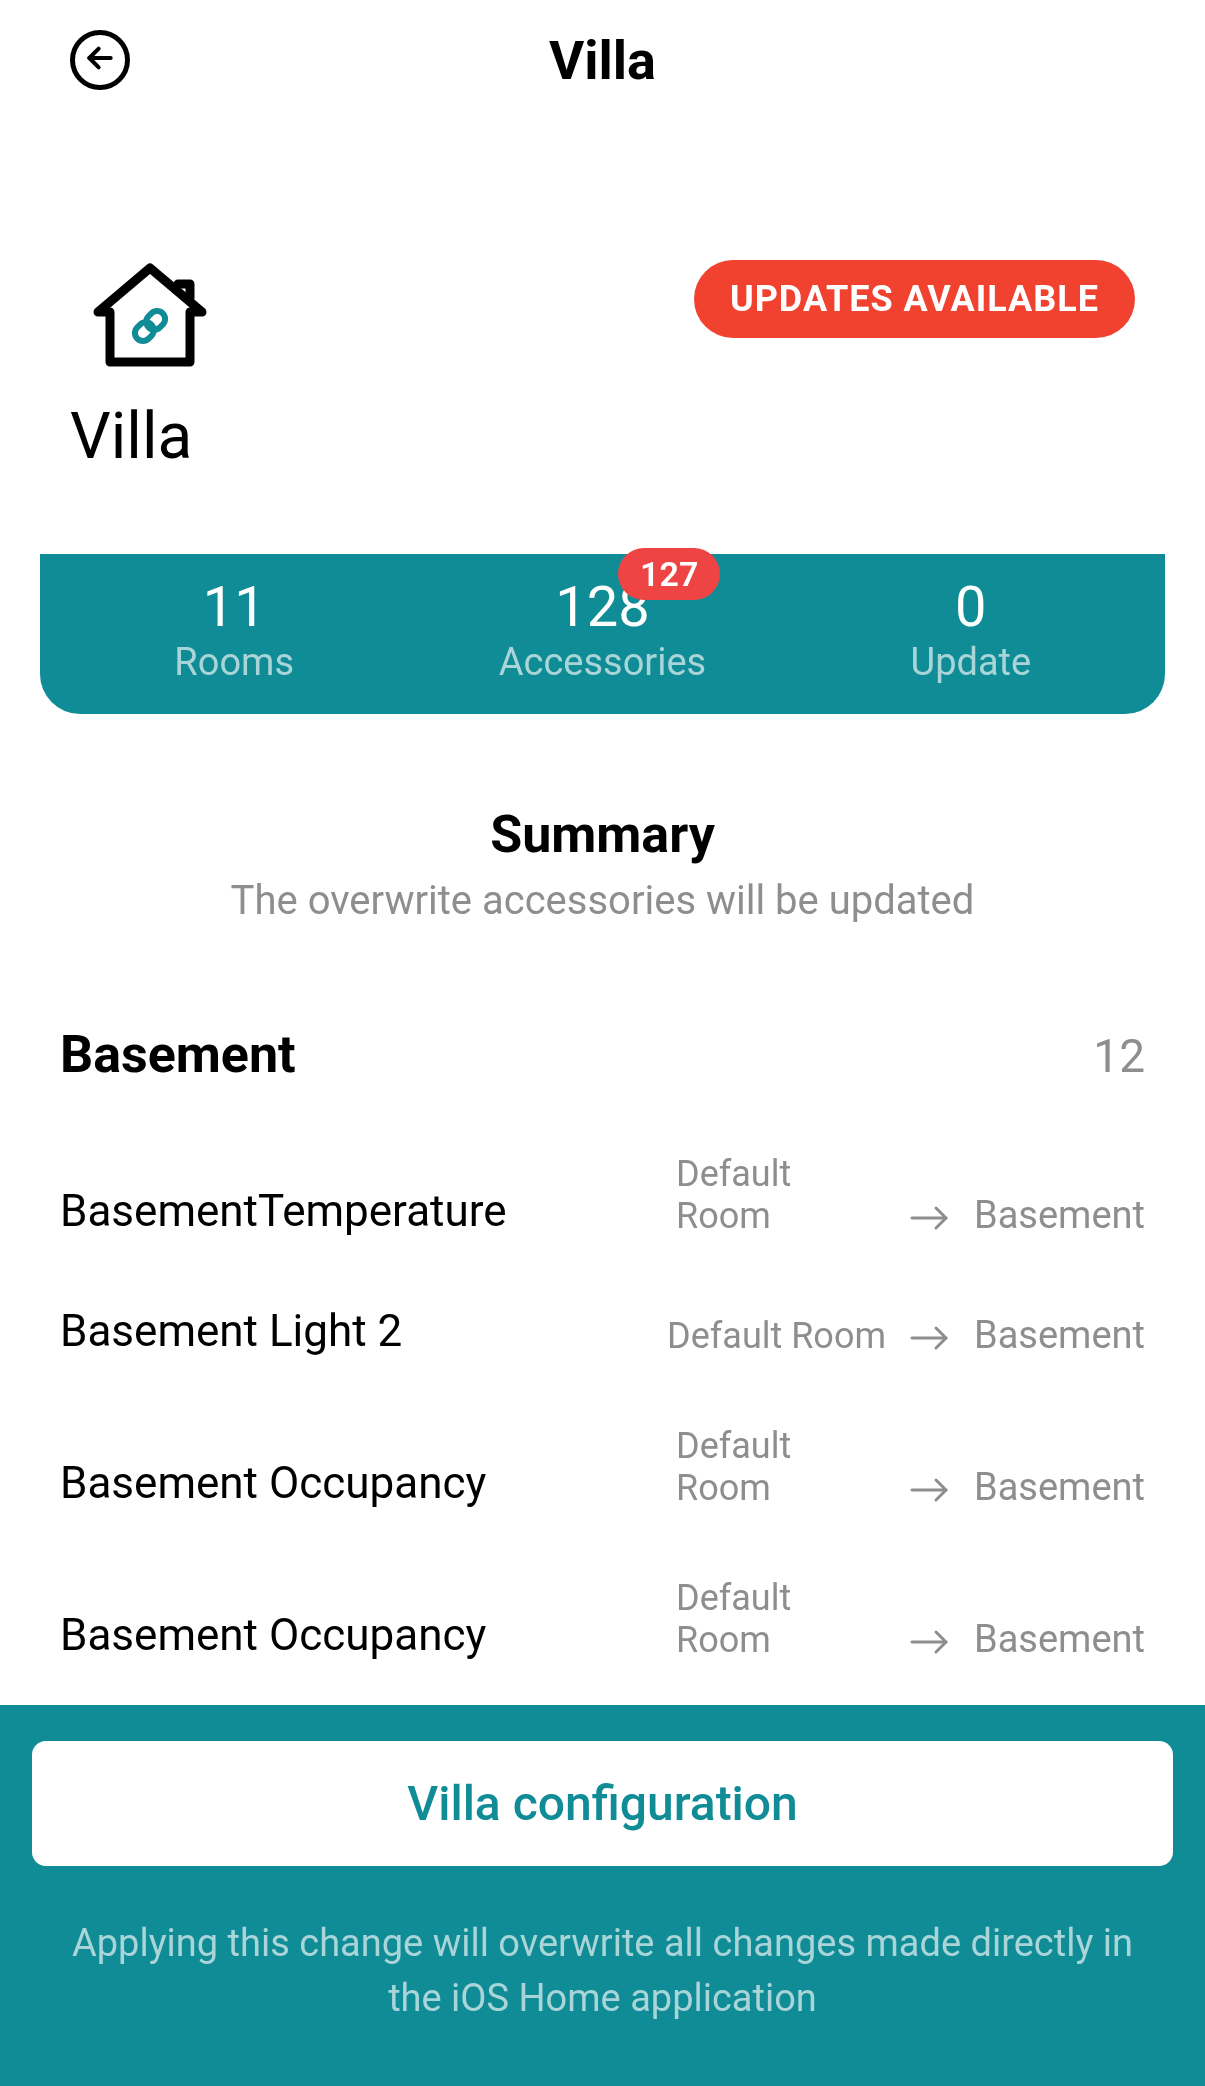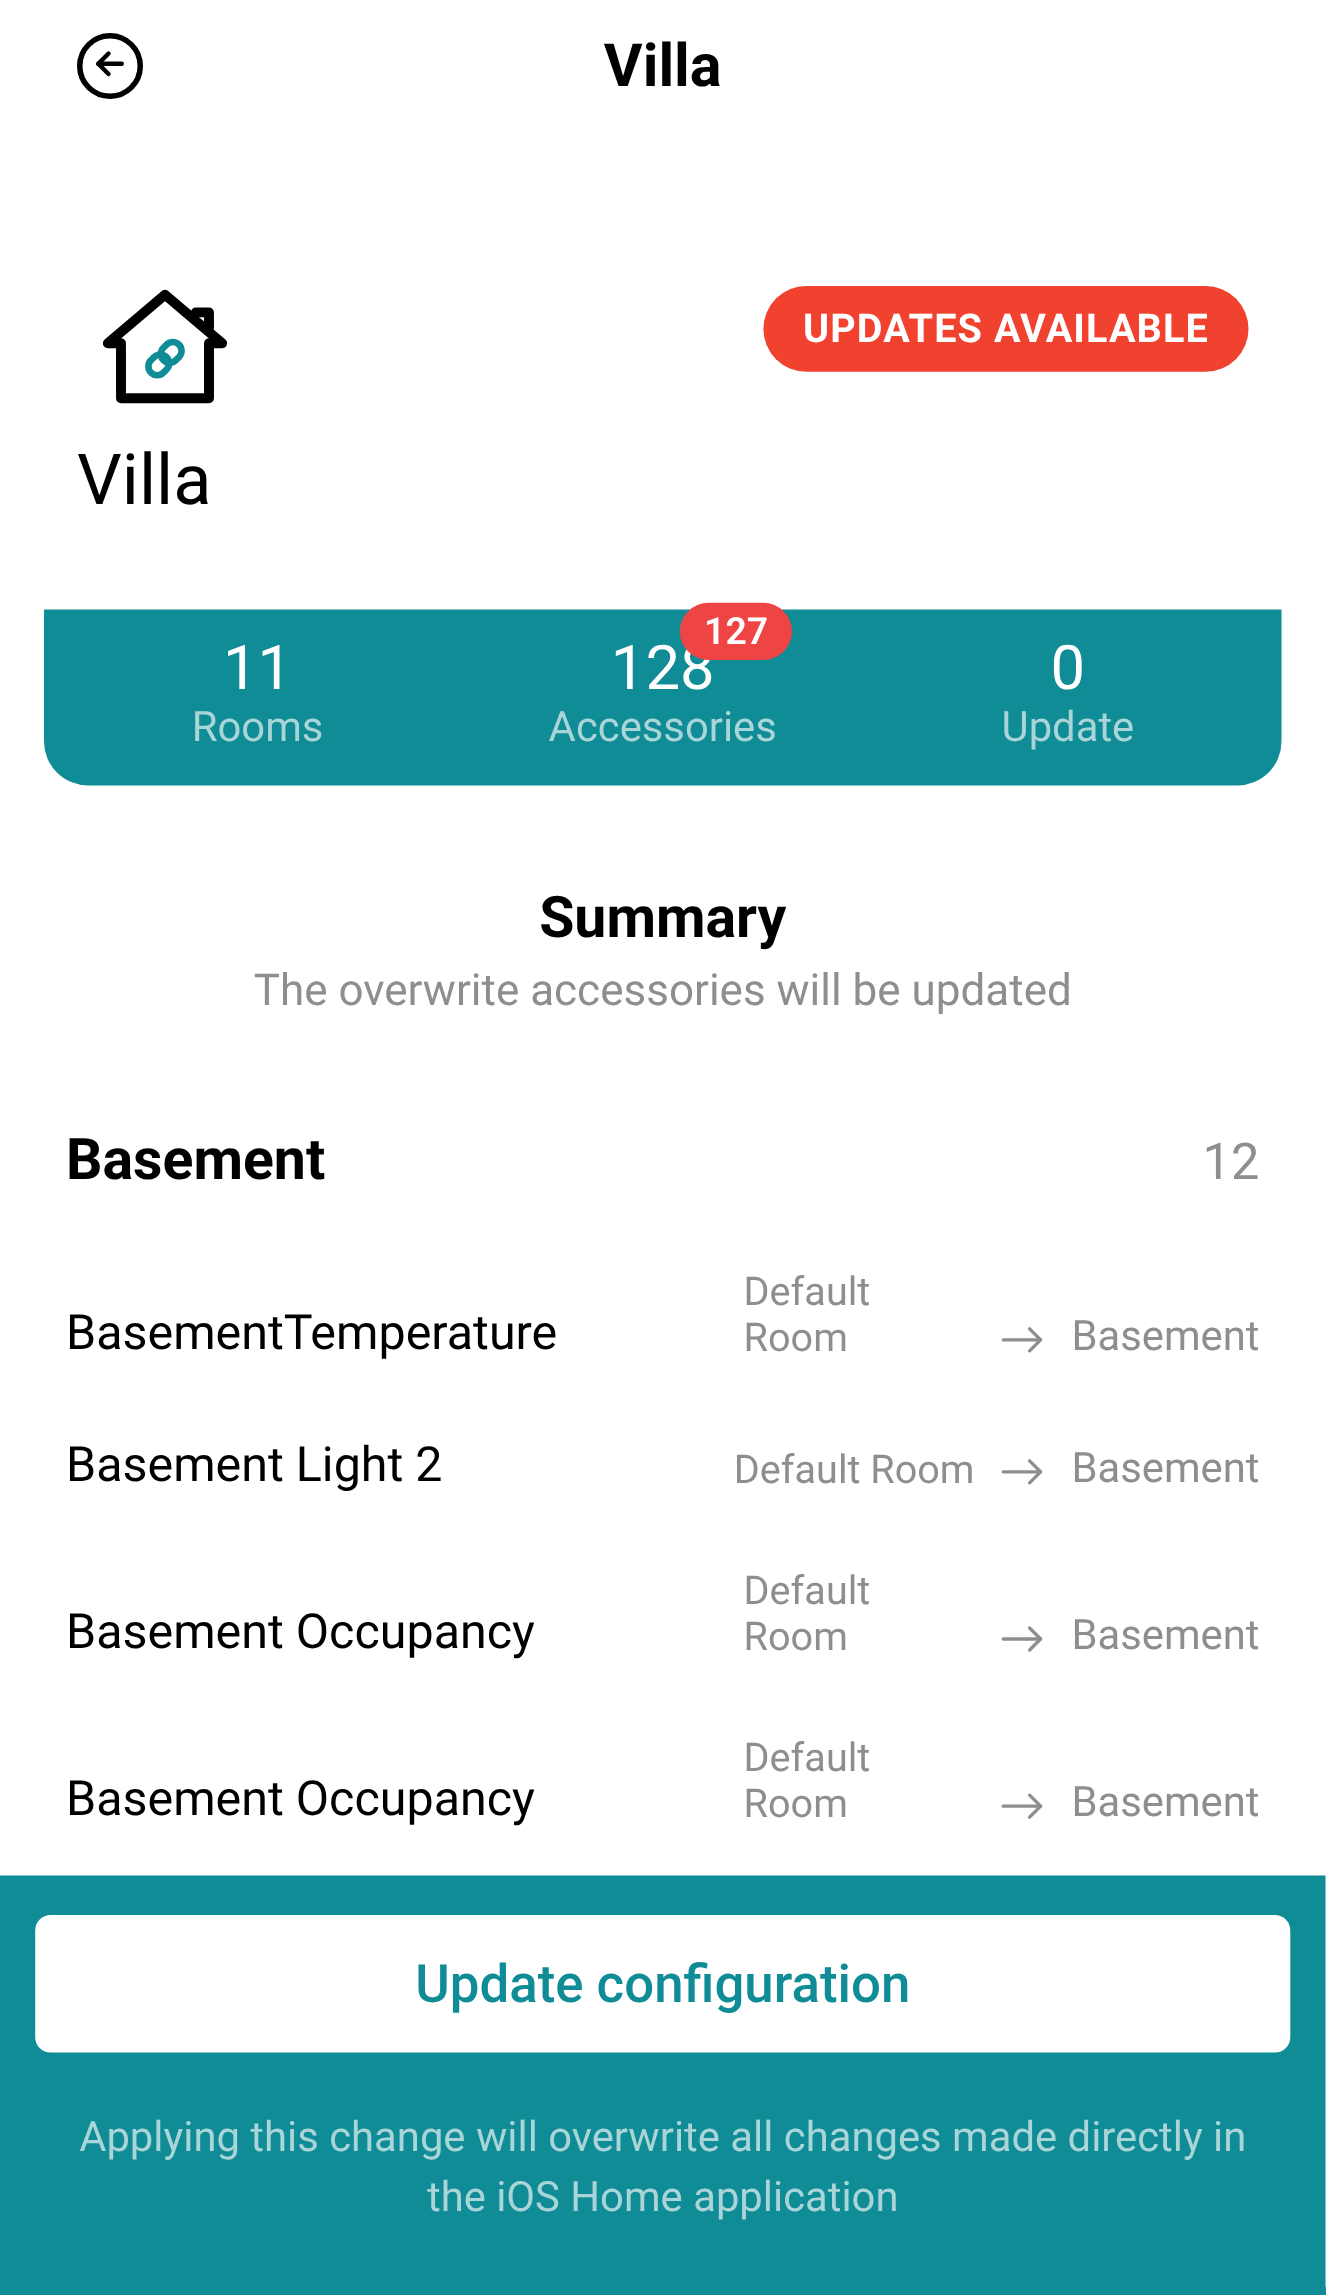--- a/index.html
+++ b/index.html
@@ -283,15 +283,15 @@
       <svg width="40" height="30" viewBox="0 0 40 30" fill="none" stroke="#8e8e8e" stroke-width="3" stroke-linecap="round" stroke-linejoin="round">
           <line x1="2" y1="15" x2="36" y2="15"></line>
           <polyline points="26 5 36 15 26 25"></polyline>
         </svg>
     </span>
     <div class="item-to">Basement</div>
   </div>
 </div>
 
 <div class="footer">
-  <div class="update-btn">Update configuration</div>
+  <div class="update-btn">Villa configuration</div>
   <div class="footer-note">Applying this change will overwrite all changes made directly in the iOS Home application</div>
 </div>
 
 </body></html>

